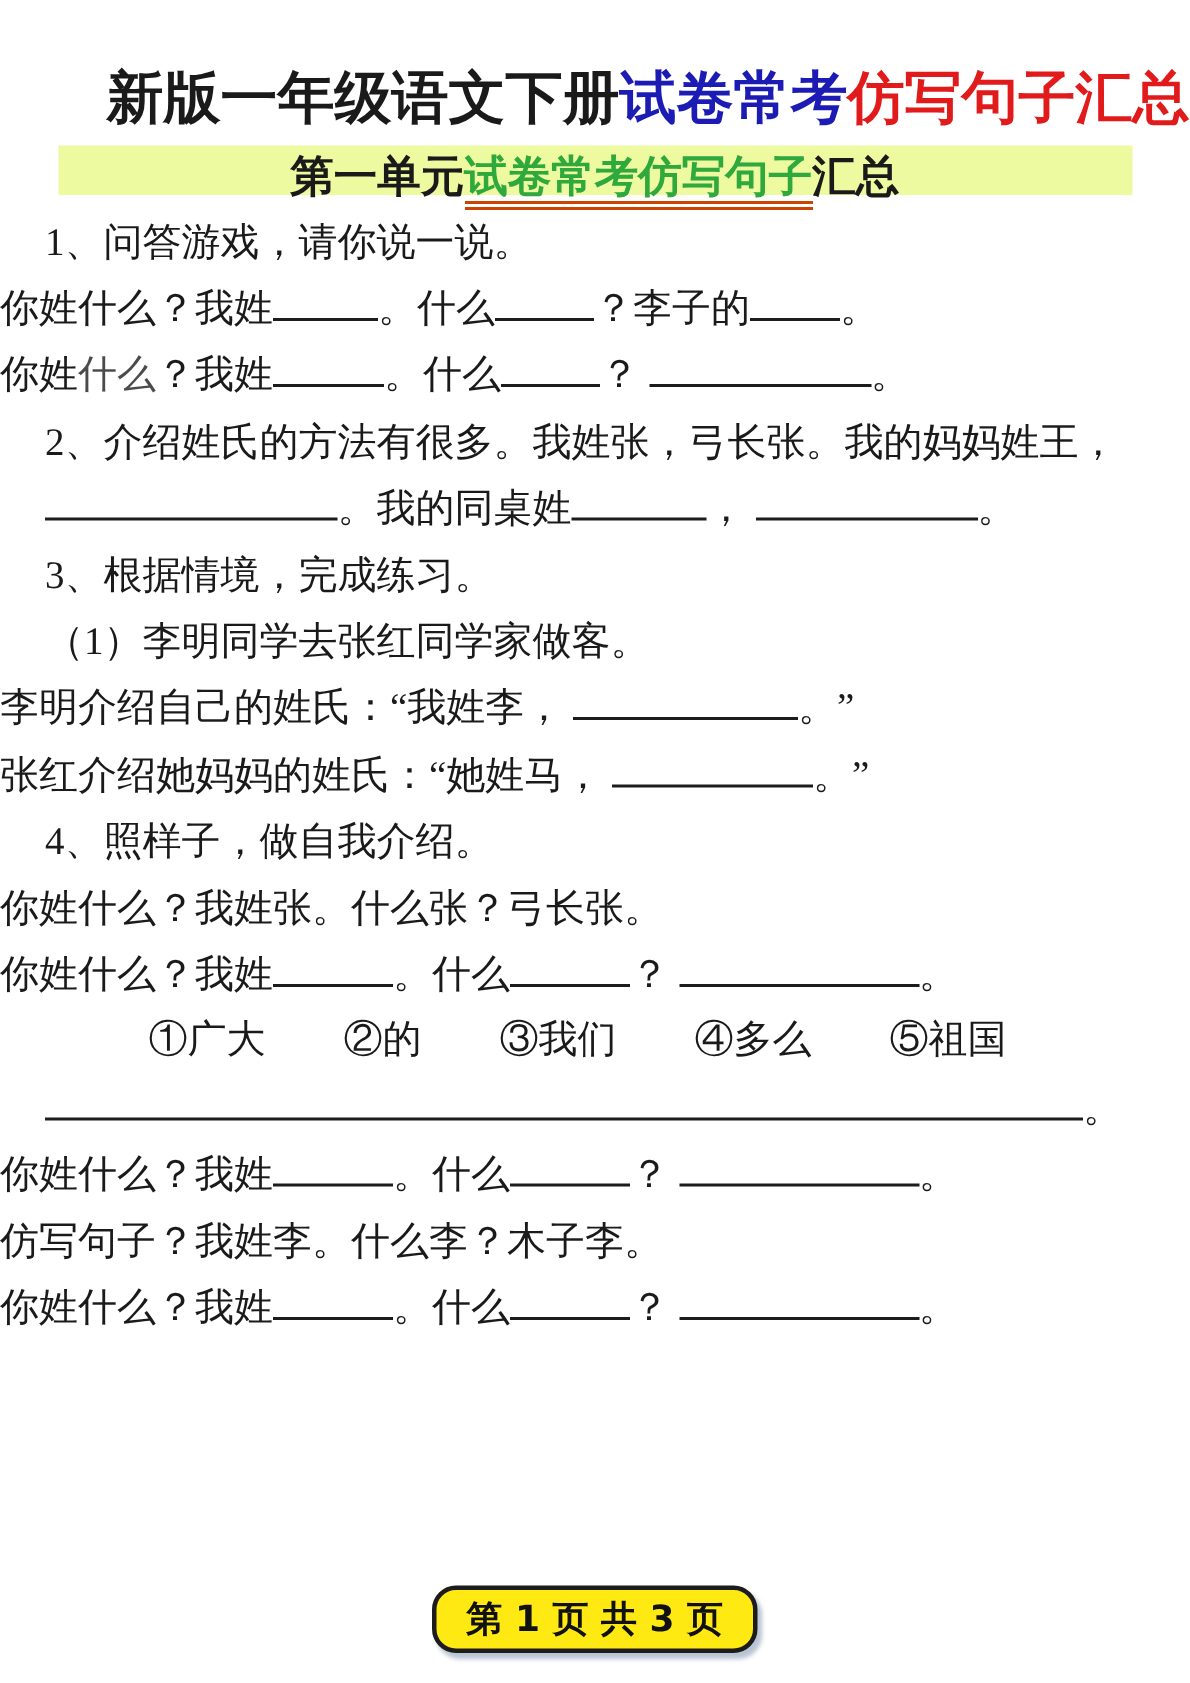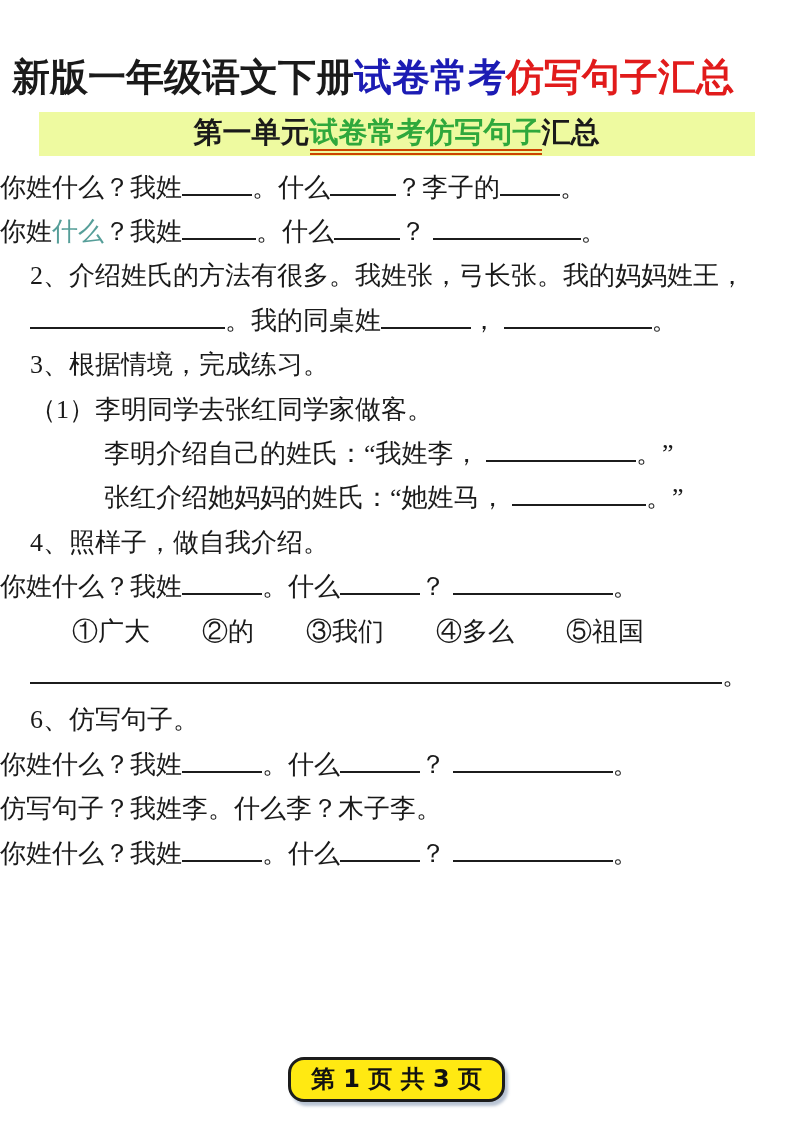--- a/index.html
+++ b/index.html
@@ -12,59 +12,59 @@
     --c-footer:#ffe912;
   }
   html,body{margin:0;padding:0;background:#ffffff;}
   .page{
     width:793px;height:1122px;position:relative;overflow:hidden;
     background:#ffffff;color:var(--c-text);
     font-family:"Liberation Serif","DejaVu Serif",serif;
   }
   
   .title{
-    margin:12px;padding:44px 0 0 0;text-align:left;
+    margin:0;padding:44px 0 0 0;text-align:right;
     font-family:"DejaVu Sans","Liberation Sans",sans-serif;
     font-size:38px;line-height:1.15;font-weight:900;letter-spacing:0px;
     white-space:nowrap;
   }
   .seg-black{color:var(--c-text);}
   .seg-blue{color:var(--c-blue);}
   .seg-red{color:var(--c-red);}
   
   .subtitle-band{
-    margin:9px auto 0 auto;width:716px;height:44px;
+    margin:9px auto 0 auto;width:716px;height:33px;
     background:var(--c-band);
     text-align:center;line-height:41px;
     font-family:"DejaVu Sans","Liberation Sans",sans-serif;
     font-size:29px;font-weight:900;white-space:nowrap;
   }
   .seg-green{
     color:var(--c-green);
     border-bottom:6px double var(--c-uline);
     padding-bottom:0px;
     display:inline-block;line-height:33px;
   }
   
   .lines{margin-top:10px;}
   .line{
     height:44.4px;line-height:44.4px;
     font-size:26px;white-space:nowrap;
   }
   .indent-0{padding-left:30px;}
   .indent-1{}
-  .indent-2{padding-left:104px;}
-  .indent-3{padding-left:72px;}
+  .indent-2{}
+  .indent-3{padding-left:99px;font-family:Liberation Mono, monospace;}
   .blank{
     display:inline-block;height:22px;
     border-bottom:2px solid #1c1c1c;
     vertical-align:baseline;
   }
   .txt{color:var(--c-text);}
-  .faded{color:#0f766e;opacity:0.7;}
+  .faded{color:#000000;opacity:0.7;}
   
   .footer{position:absolute;left:0;bottom:20px;width:100%;text-align:center;}
   .pill{
     display:inline-block;
     background:var(--c-footer);
     border:3px solid #1c1c1c;border-radius:16px;
     padding:3px 20px 4px 20px;
     font-family:"DejaVu Sans","Liberation Sans",sans-serif;
     font-size:24px;font-weight:900;color:#111;
     box-shadow:3px 4px 3px rgba(125,145,175,0.55);
@@ -74,33 +74,34 @@
 </head>
 <body>
 
 <div class="page">
 
   <h1 class="title"><span class="seg-black">新版一年级语文下册</span><span class="seg-blue">试卷常考</span><span class="seg-red">仿写句子汇总</span></h1>
 
   <div class="subtitle-band"><span class="seg-black">第一单元</span><span class="seg-green">试卷常考仿写句子</span><span class="seg-black">汇总</span></div>
 
   <div class="lines" id="lines">
+      <div class="line indent-0"><span class="txt">1、问答游戏，请你说一说。</span></div>
       <div class="line indent-1"><span class="txt">你姓什么？我姓</span><span class="blank" style="width: 70px;"></span><span class="txt">。什么</span><span class="blank" style="width: 66px;"></span><span class="txt">？李子的</span><span class="blank" style="width: 60px;"></span><span class="txt">。</span></div>
       <div class="line indent-1"><span class="txt">你姓</span><span class="txt faded">什么</span><span class="txt">？我姓</span><span class="blank" style="width: 74px;"></span><span class="txt">。什么</span><span class="blank" style="width: 66px;"></span><span class="txt">？ </span><span class="blank" style="width: 148px;"></span><span class="txt">。</span></div>
       <div class="line indent-0"><span class="txt">2、介绍姓氏的方法有很多。我姓张，弓长张。我的妈妈姓王，</span></div>
       <div class="line indent-0"><span class="blank" style="width: 195px;"></span><span class="txt">。我的同桌姓</span><span class="blank" style="width: 90px;"></span><span class="txt">， </span><span class="blank" style="width: 148px;"></span><span class="txt">。</span></div>
       <div class="line indent-0"><span class="txt">3、根据情境，完成练习。</span></div>
       <div class="line indent-0"><span class="txt">（1）李明同学去张红同学家做客。</span></div>
       <div class="line indent-2"><span class="txt">李明介绍自己的姓氏：“我姓李， </span><span class="blank" style="width: 150px;"></span><span class="txt">。”</span></div>
       <div class="line indent-2"><span class="txt">张红介绍她妈妈的姓氏：“她姓马， </span><span class="blank" style="width: 134px;"></span><span class="txt">。”</span></div>
       <div class="line indent-0"><span class="txt">4、照样子，做自我介绍。</span></div>
+      <div class="line indent-1"><span class="txt">你姓什么？我姓张。什么张？弓长张。</span></div>
       <div class="line indent-1"><span class="txt">你姓什么？我姓</span><span class="blank" style="width: 80px;"></span><span class="txt">。什么</span><span class="blank" style="width: 80px;"></span><span class="txt">？ </span><span class="blank" style="width: 160px;"></span><span class="txt">。</span></div>
       <div class="line indent-3"><span class="txt">①广大　　②的　　③我们　　④多么　　⑤祖国</span></div>
       <div class="line indent-0"><span class="blank" style="width: 692px;"></span><span class="txt">。</span></div>
-      <div class="line indent-0"><span class="txt">6、仿写句子。</span></div>
       <div class="line indent-1"><span class="txt">你姓什么？我姓</span><span class="blank" style="width: 80px;"></span><span class="txt">。什么</span><span class="blank" style="width: 80px;"></span><span class="txt">？ </span><span class="blank" style="width: 160px;"></span><span class="txt">。</span></div>
       <div class="line indent-1"><span class="txt">仿写句子？我姓李。什么李？木子李。</span></div>
       <div class="line indent-1"><span class="txt">你姓什么？我姓</span><span class="blank" style="width: 80px;"></span><span class="txt">。什么</span><span class="blank" style="width: 80px;"></span><span class="txt">？ </span><span class="blank" style="width: 160px;"></span><span class="txt">。</span></div>
     </div>
 
   <div class="footer">
     <span class="pill">第 1 页 共 3 页</span>
   </div>
 
 </div>

